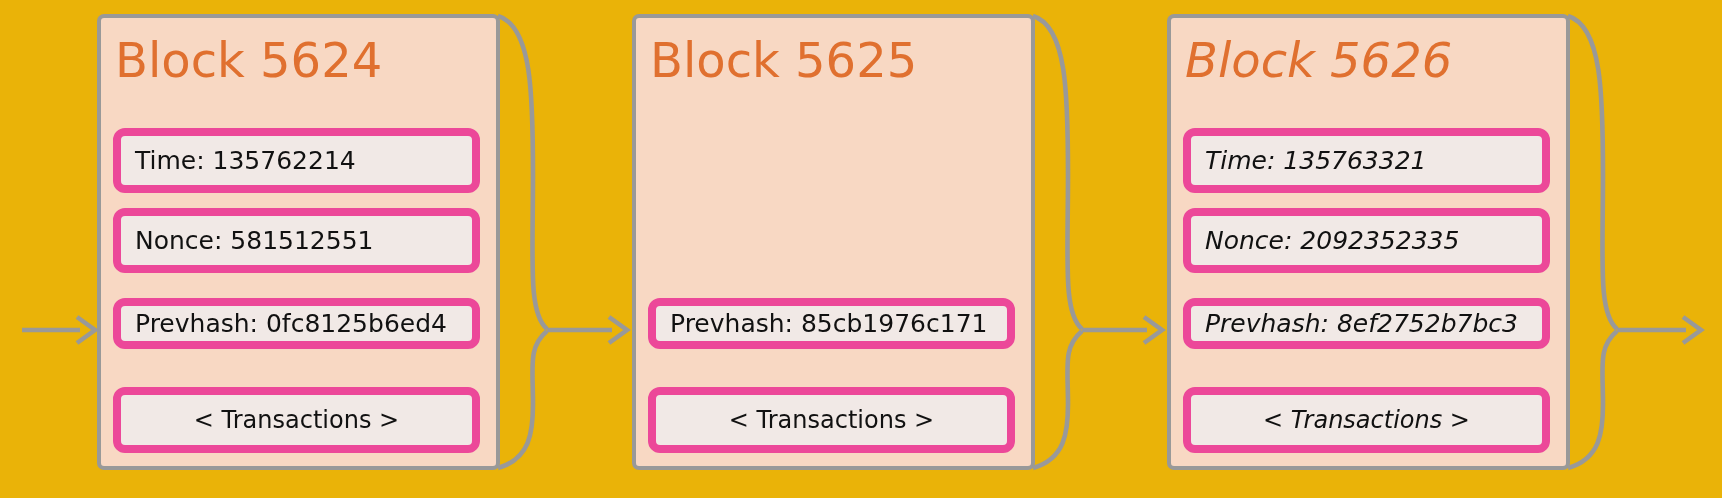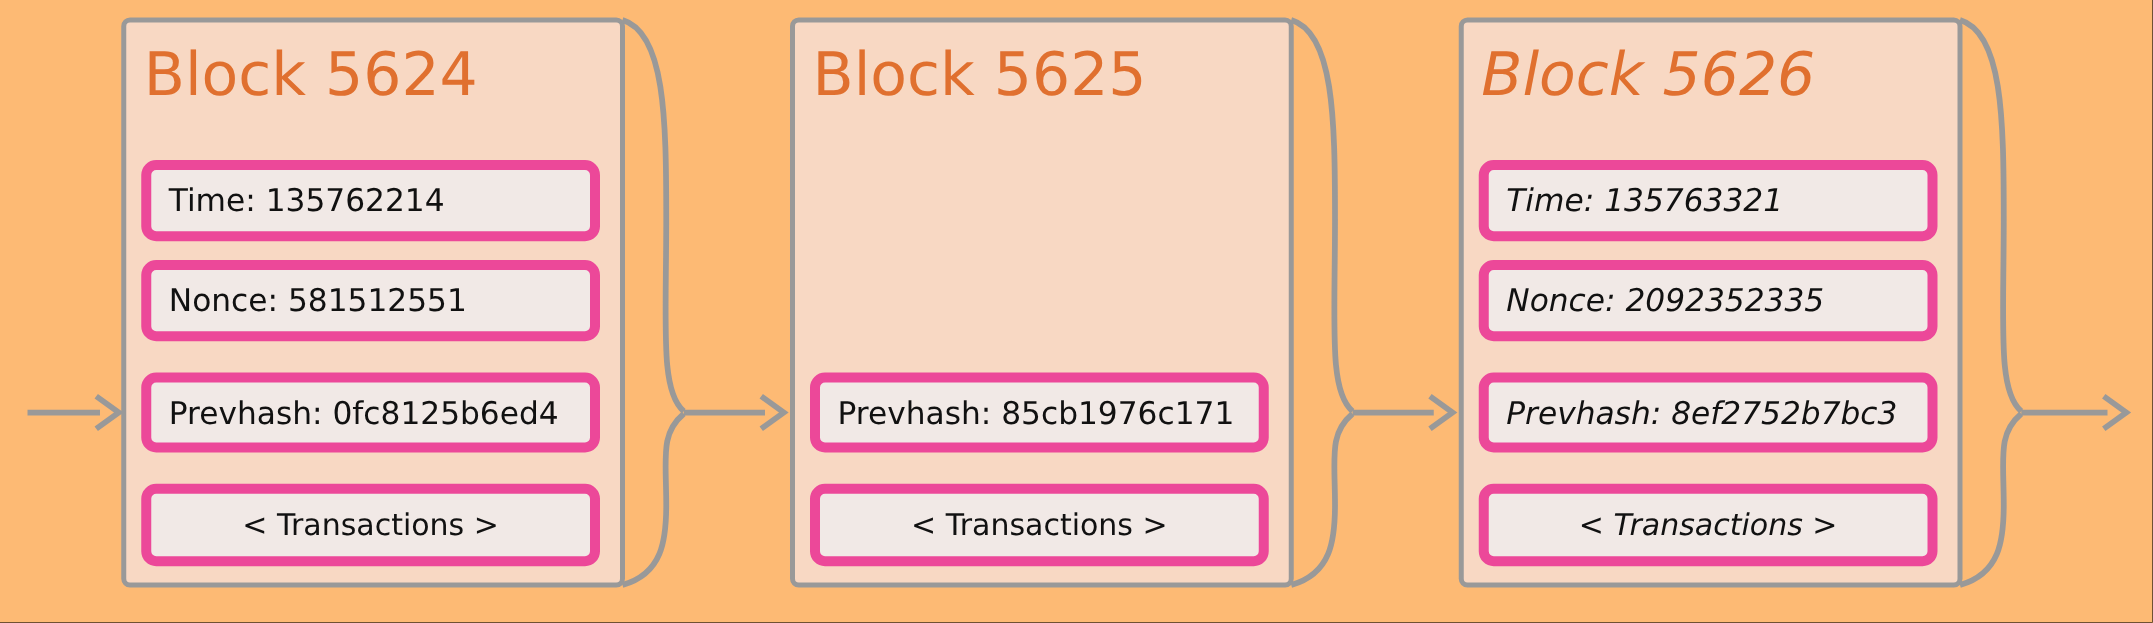--- a/index.html
+++ b/index.html
@@ -3,21 +3,21 @@
 <meta charset="utf-8">
 <style>
   html, body {
     margin: 0; padding: 0;
     background: #000000;
     font-family: "DejaVu Sans", "Liberation Sans", sans-serif;
   }
   #stage {
     position: relative;
     width: 1722px; height: 498px;
-    background: #fdba74;
+    background: #eab308;
     overflow: hidden;
   }
   
   #connector-layer {
     position: absolute; left: 0; top: 0;
     width: 1722px; height: 498px;
     pointer-events: none;
   }
   
   .block-card {
@@ -51,21 +51,21 @@
     border-radius: 12px;
     color: #111111;
     font-size: 25px;
     display: flex;
     align-items: center;
     padding-left: 14px;
     white-space: nowrap;
   }
   .field-time        { top: 110px; height: 65px; }
   .field-nonce       { top: 190px; height: 65px; }
-  .field-prevhash    { top: 280px; height: 64px; }
+  .field-prevhash    { top: 280px; height: 51px; }
   .field-transactions{
     top: 369px; height: 66px;
     justify-content: center;
     padding-left: 0;
     font-size: 24px;
   }
   .connector-stroke {
     fill: none;
     stroke: #999999;
     stroke-width: 4.6px;

